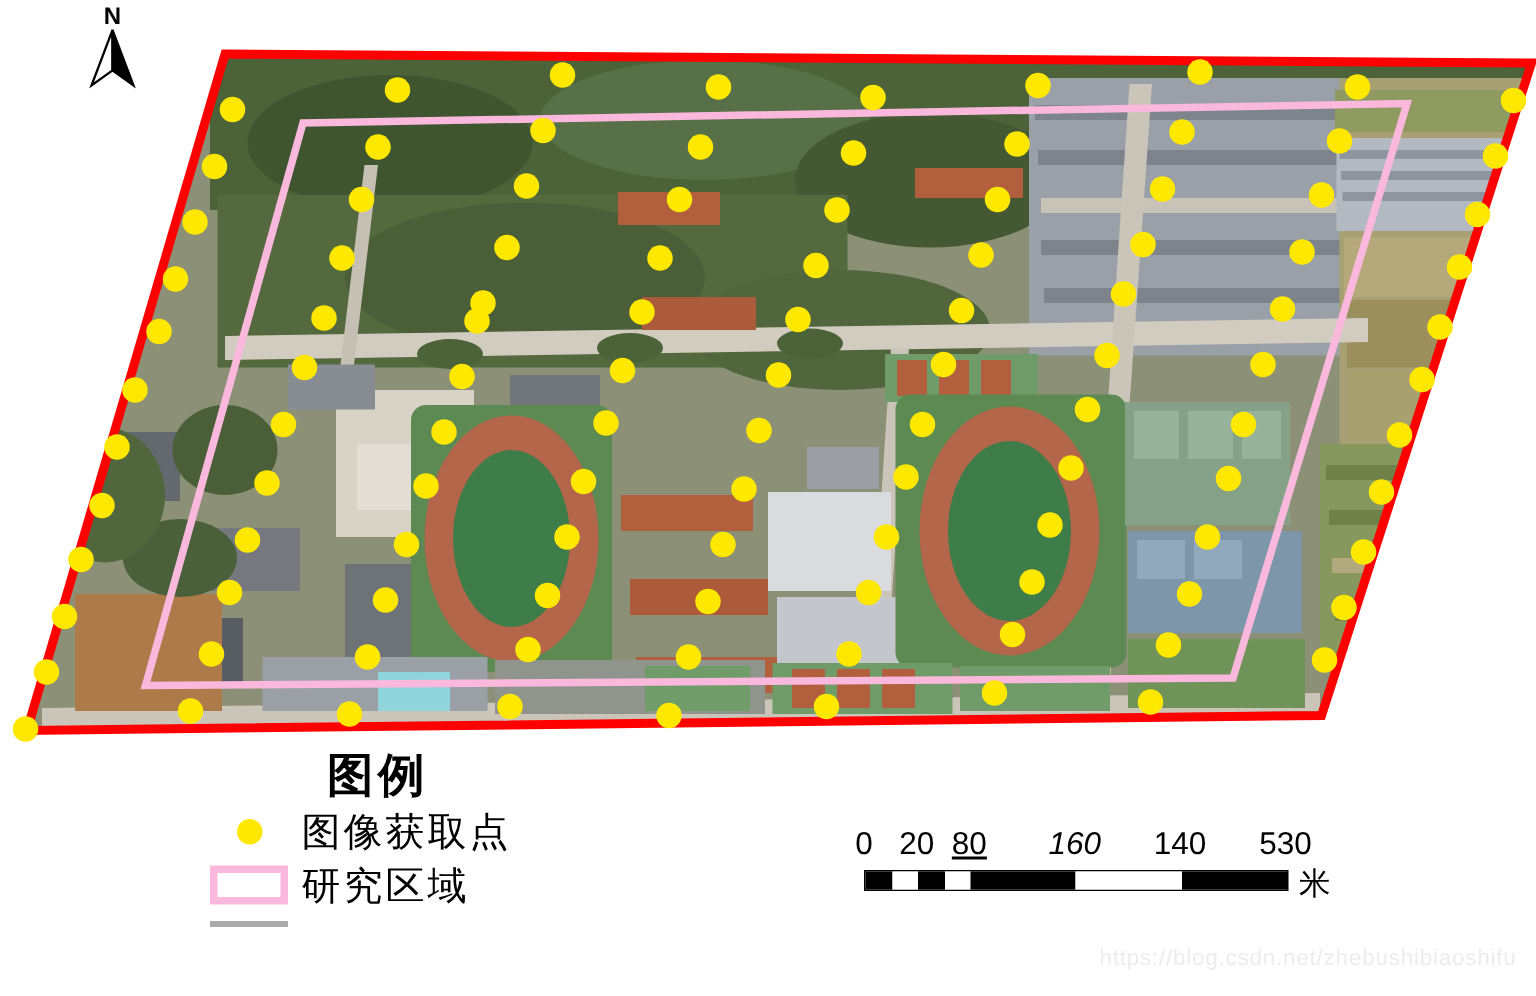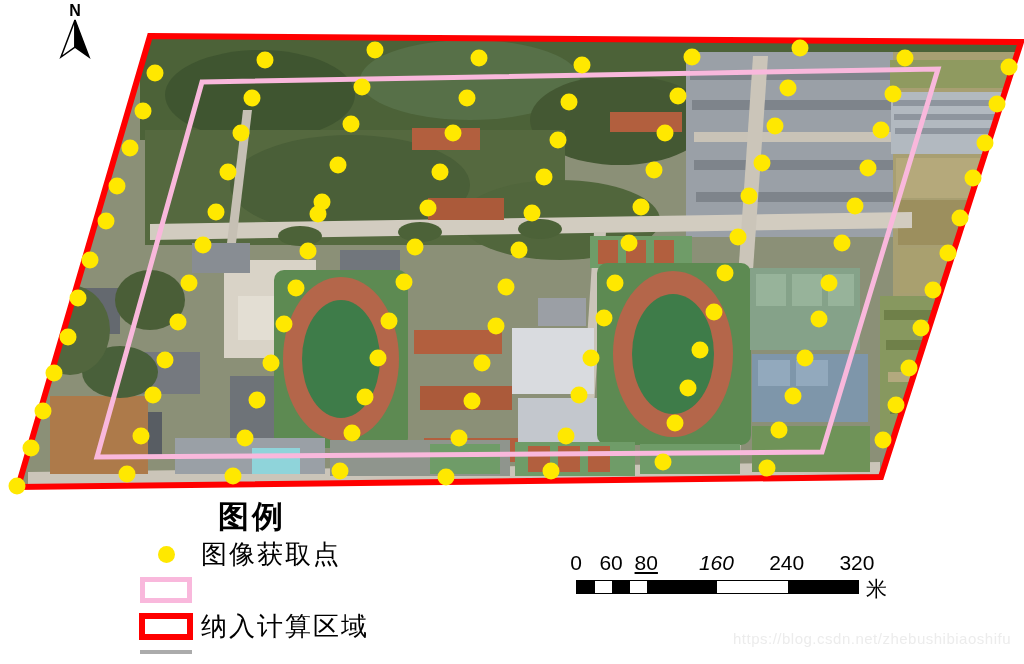--- a/index.html
+++ b/index.html
@@ -272,40 +272,35 @@
       <span class="swatch-cell">
         <span class="point-swatch" style="background: rgb(255, 232, 0);"></span>
       </span>
       <span class="legend-label">图像获取点</span>
     </div>
 
     <div class="legend-row">
       <span class="swatch-cell">
         <span class="rect-swatch" style="border-color: rgb(249, 184, 220);"></span>
       </span>
+      <span class="legend-label">研究区域</span>
     </div>
 
-    <div class="legend-row">
-      <span class="swatch-cell">
-        <span class="rect-swatch calc" style="border-color: rgb(255, 0, 0);"></span>
-      </span>
-      <span class="legend-label">纳入计算区域</span>
-    </div>
 
     <div class="legend-partial"></div>
   </div>
 
   <div class="scalebar">
     <div class="sb-ticks">
         <span class="sb-tick" style="left: 0px;">0</span>
-        <span class="sb-tick" style="left: 35.12px;">60</span>
+        <span class="sb-tick" style="left: 35.12px;">20</span>
         <span class="sb-tick" style="left: 70.24px; text-decoration: underline;">80</span>
         <span class="sb-tick" style="left: 140.48px; font-style: italic;">160</span>
-        <span class="sb-tick" style="left: 210.72px;">240</span>
-        <span class="sb-tick" style="left: 280.96px;">320</span>
+        <span class="sb-tick" style="left: 210.72px;">140</span>
+        <span class="sb-tick" style="left: 280.96px;">530</span>
       </div>
     <div class="sb-bar" style="width: 280.96px;">
         <div class="sb-seg" style="width: 17.56px; background: rgb(0, 0, 0);"></div>
         <div class="sb-seg" style="width: 17.56px; background: rgb(255, 255, 255);"></div>
         <div class="sb-seg" style="width: 17.56px; background: rgb(0, 0, 0);"></div>
         <div class="sb-seg" style="width: 17.56px; background: rgb(255, 255, 255);"></div>
         <div class="sb-seg" style="width: 70.24px; background: rgb(0, 0, 0);"></div>
         <div class="sb-seg" style="width: 70.24px; background: rgb(255, 255, 255);"></div>
         <div class="sb-seg" style="width: 70.24px; background: rgb(0, 0, 0);"></div>
       </div>

